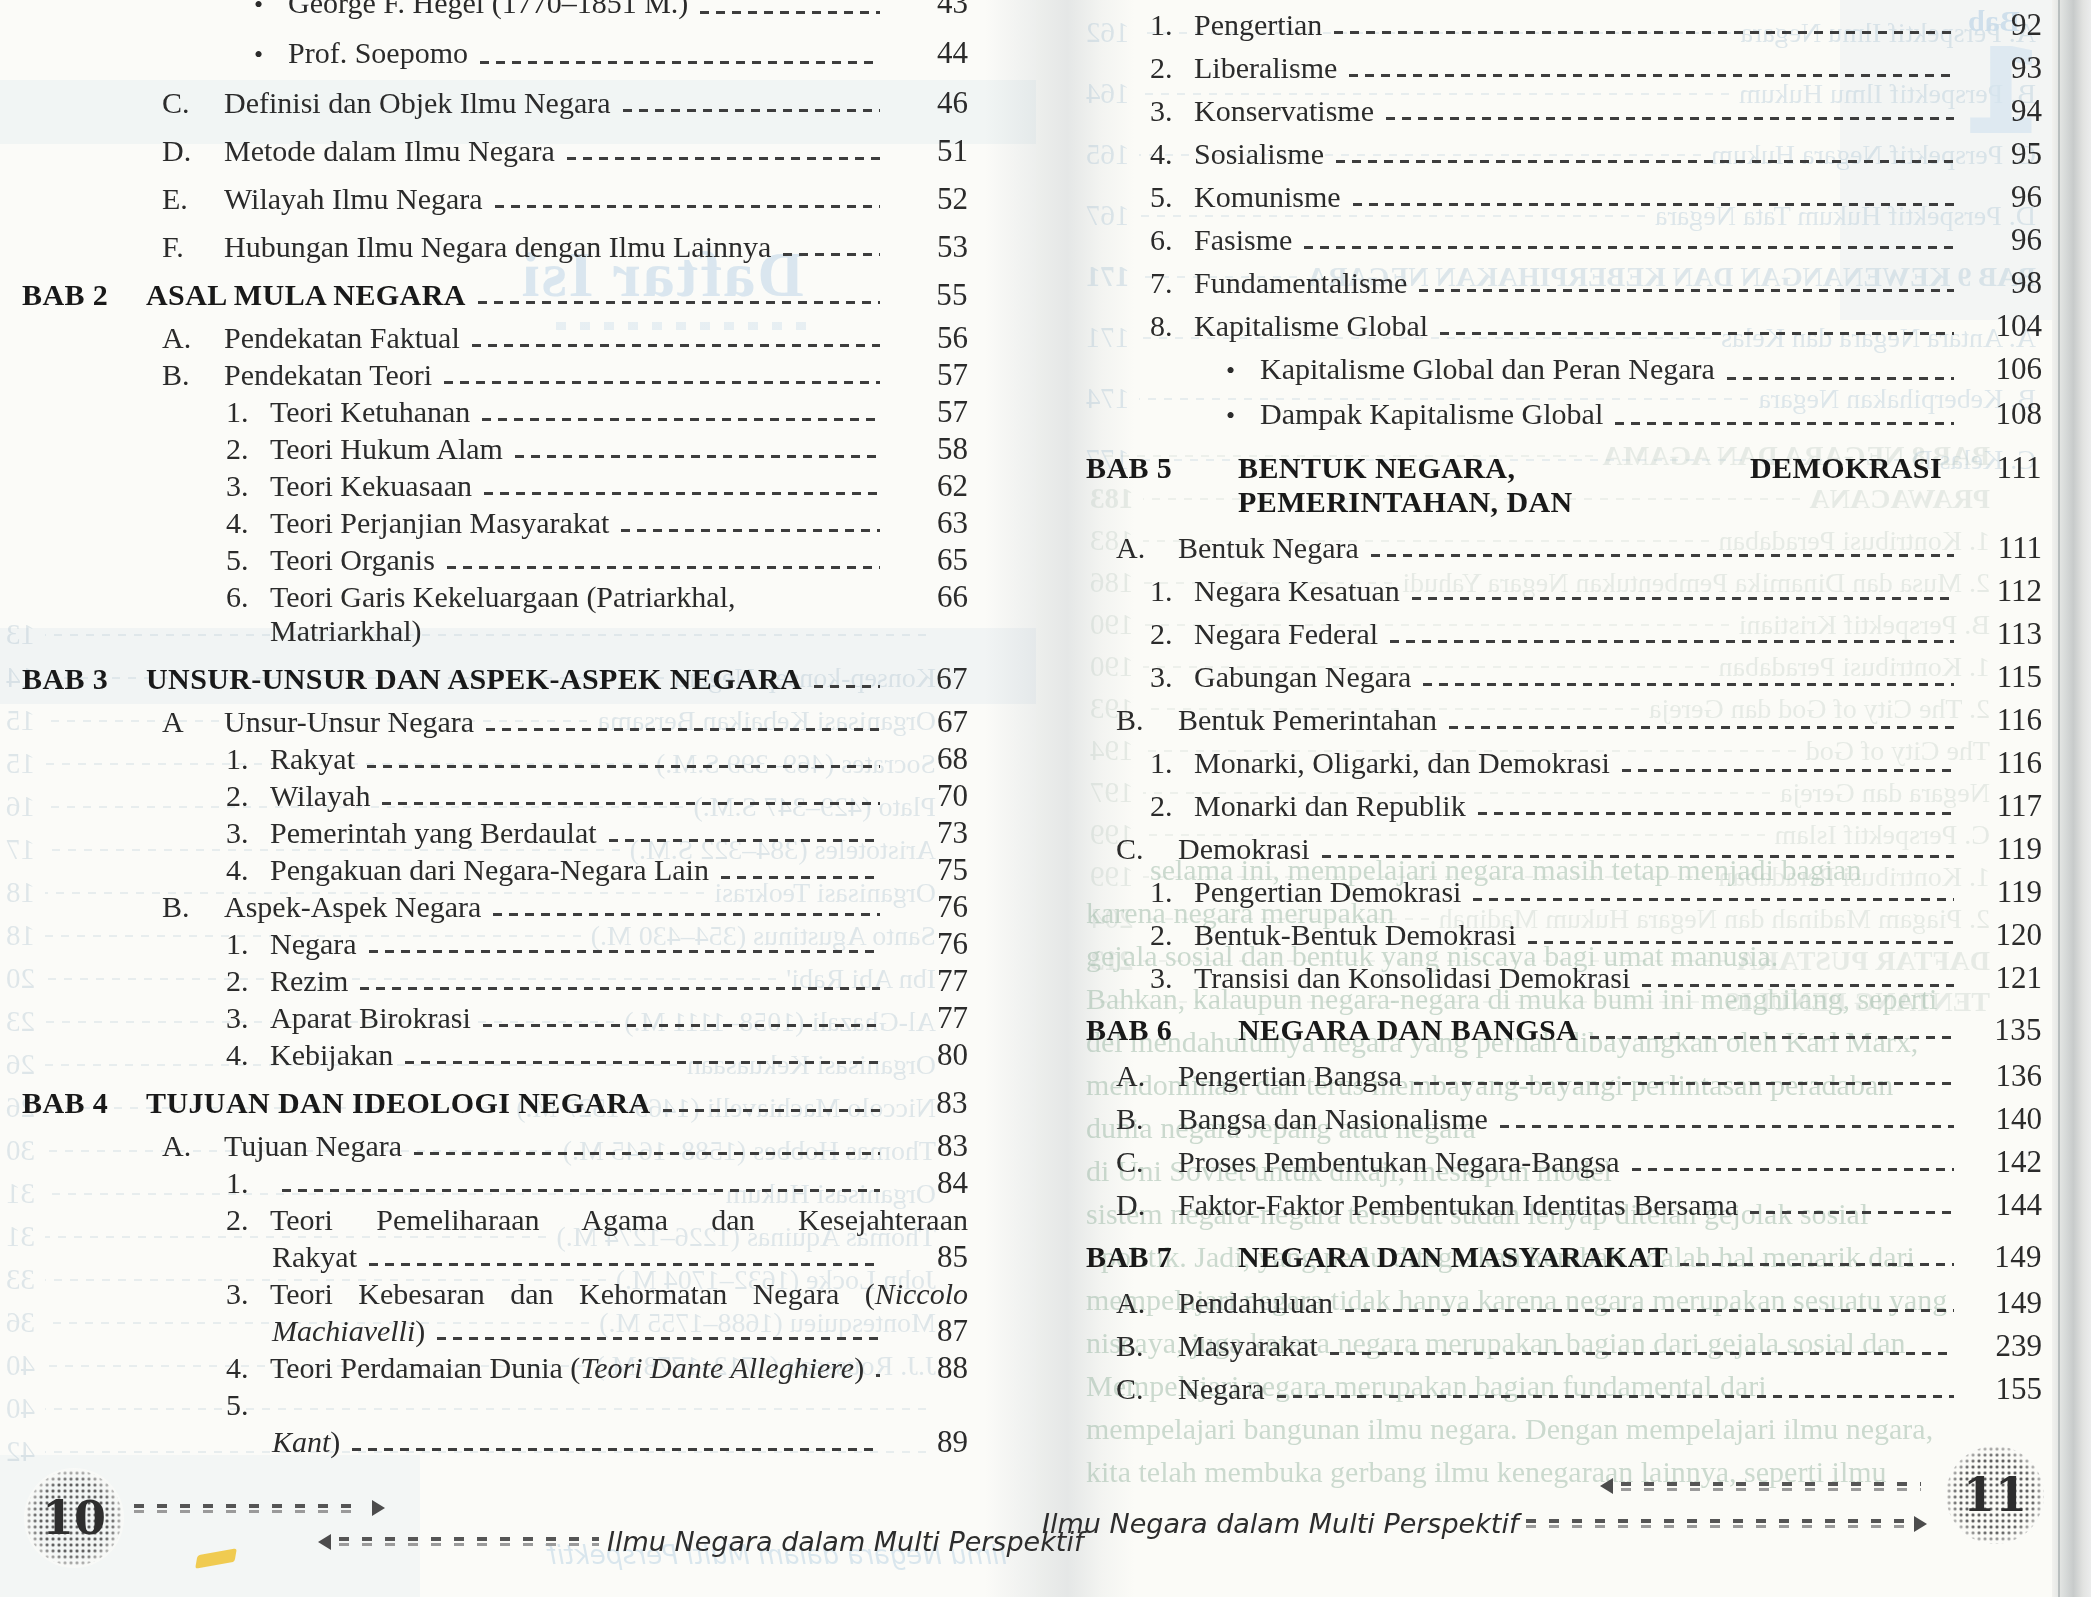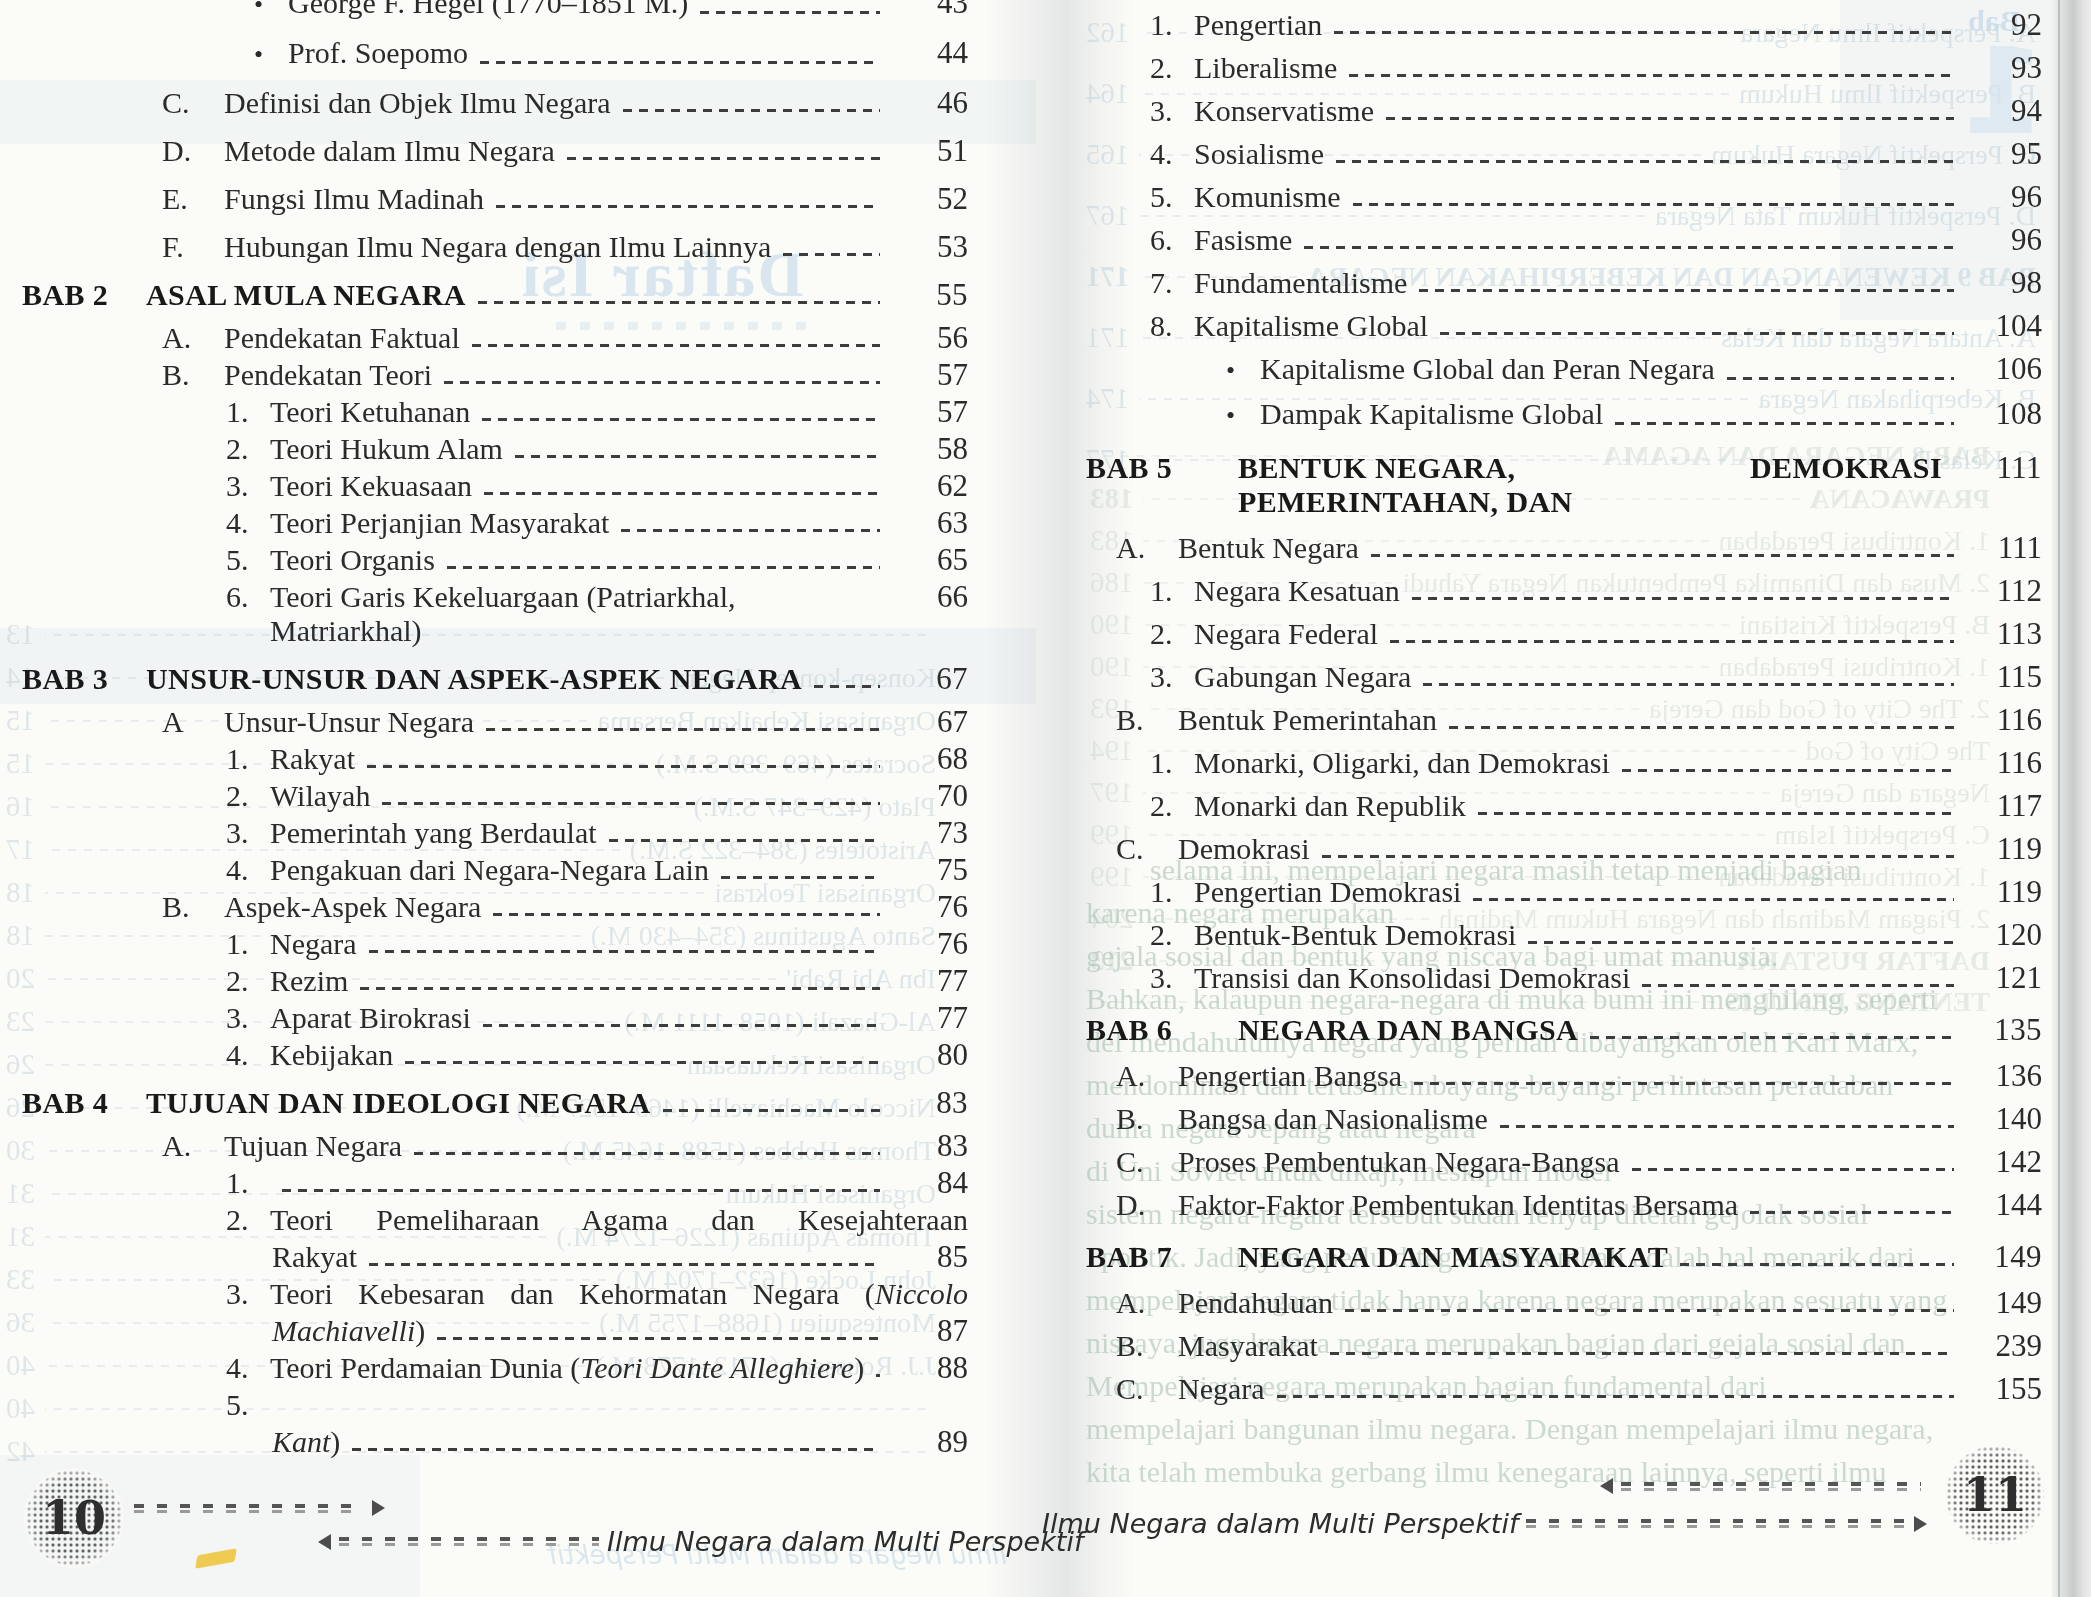--- a/index.html
+++ b/index.html
@@ -443,21 +443,21 @@
         <span class="pnum">46</span>
       </div>
       <div class="row t-letter sp">
         <span class="lbl">D.</span>
         <span class="txt">Metode dalam Ilmu Negara</span>
         <div class="leader"></div>
         <span class="pnum">51</span>
       </div>
       <div class="row t-letter sp">
         <span class="lbl">E.</span>
-        <span class="txt">Fungsi Ilmu Madinah</span>
+        <span class="txt">Wilayah Ilmu Negara</span>
         <div class="leader"></div>
         <span class="pnum">52</span>
       </div>
       <div class="row t-letter sp">
         <span class="lbl">F.</span>
         <span class="txt">Hubungan Ilmu Negara dengan Ilmu Lainnya</span>
         <div class="leader"></div>
         <span class="pnum">53</span>
       </div>
       <div class="row t-bab">

